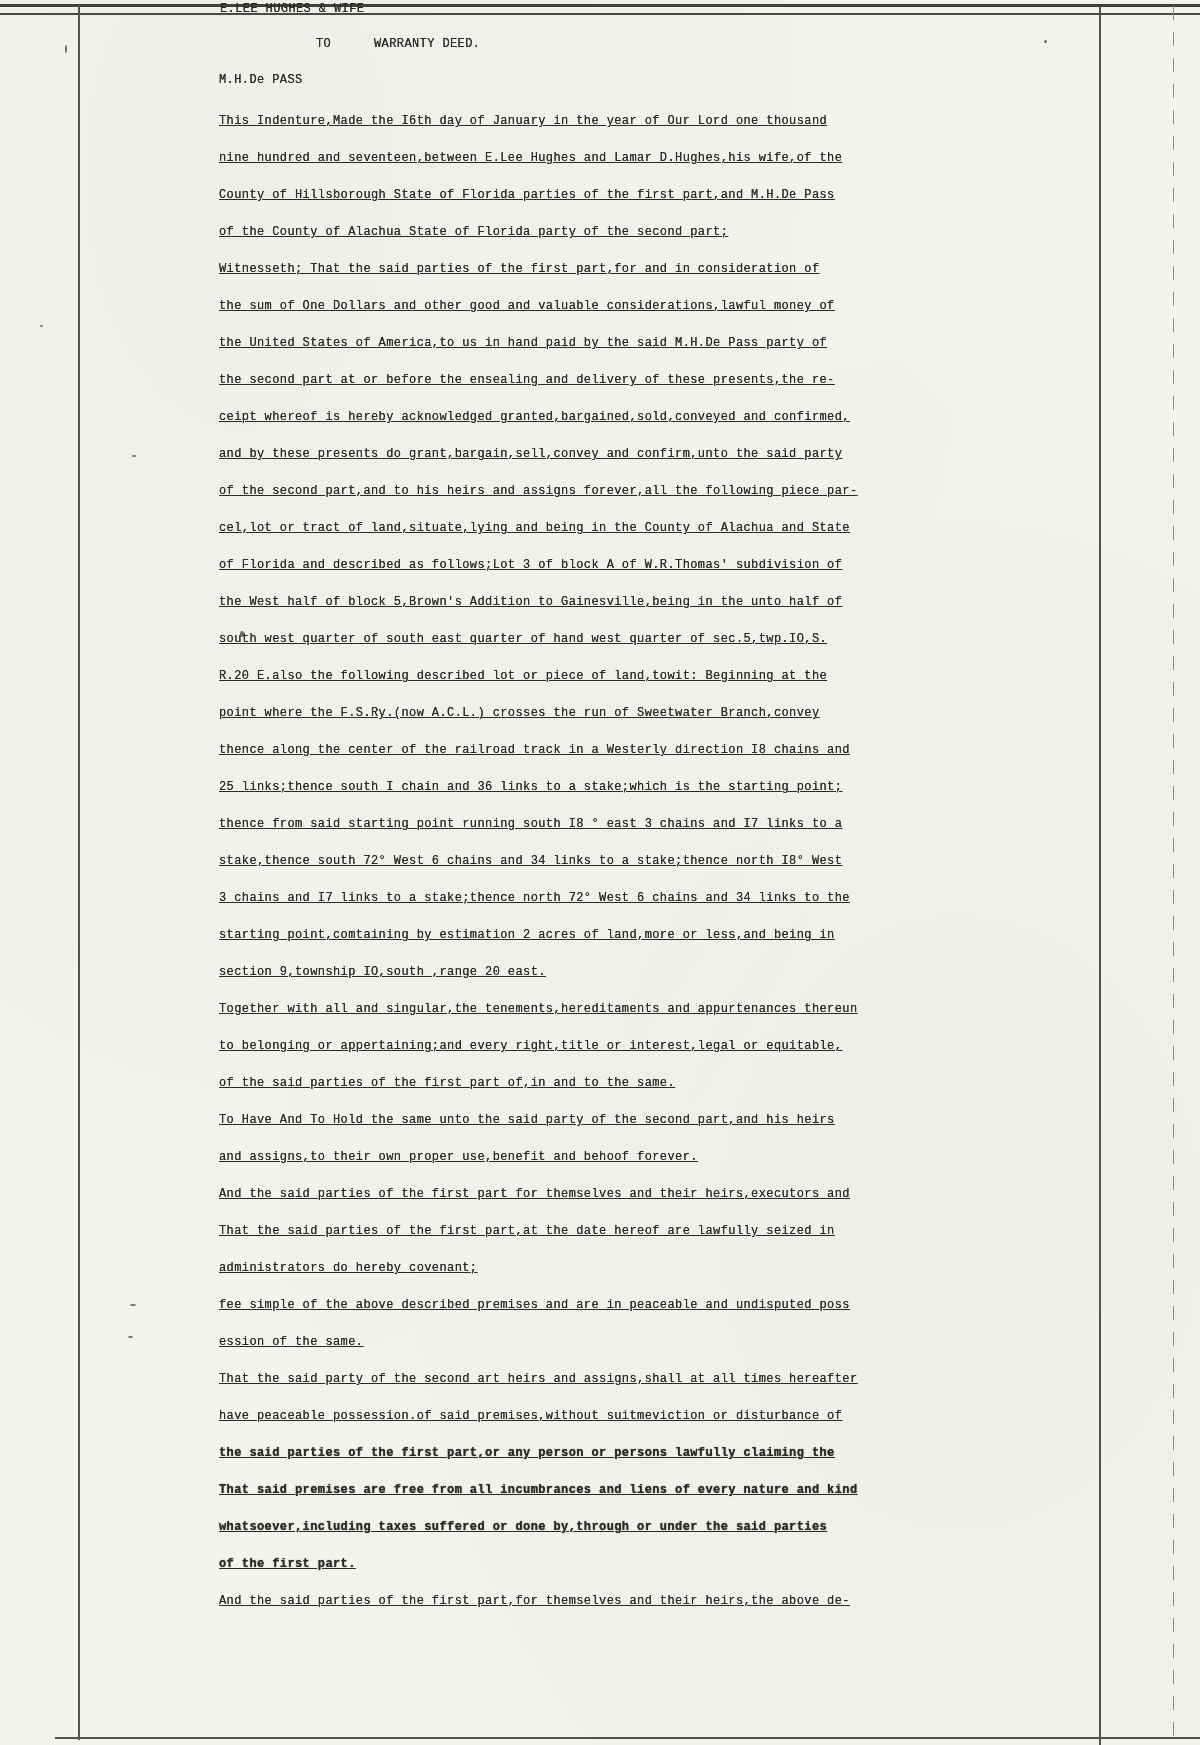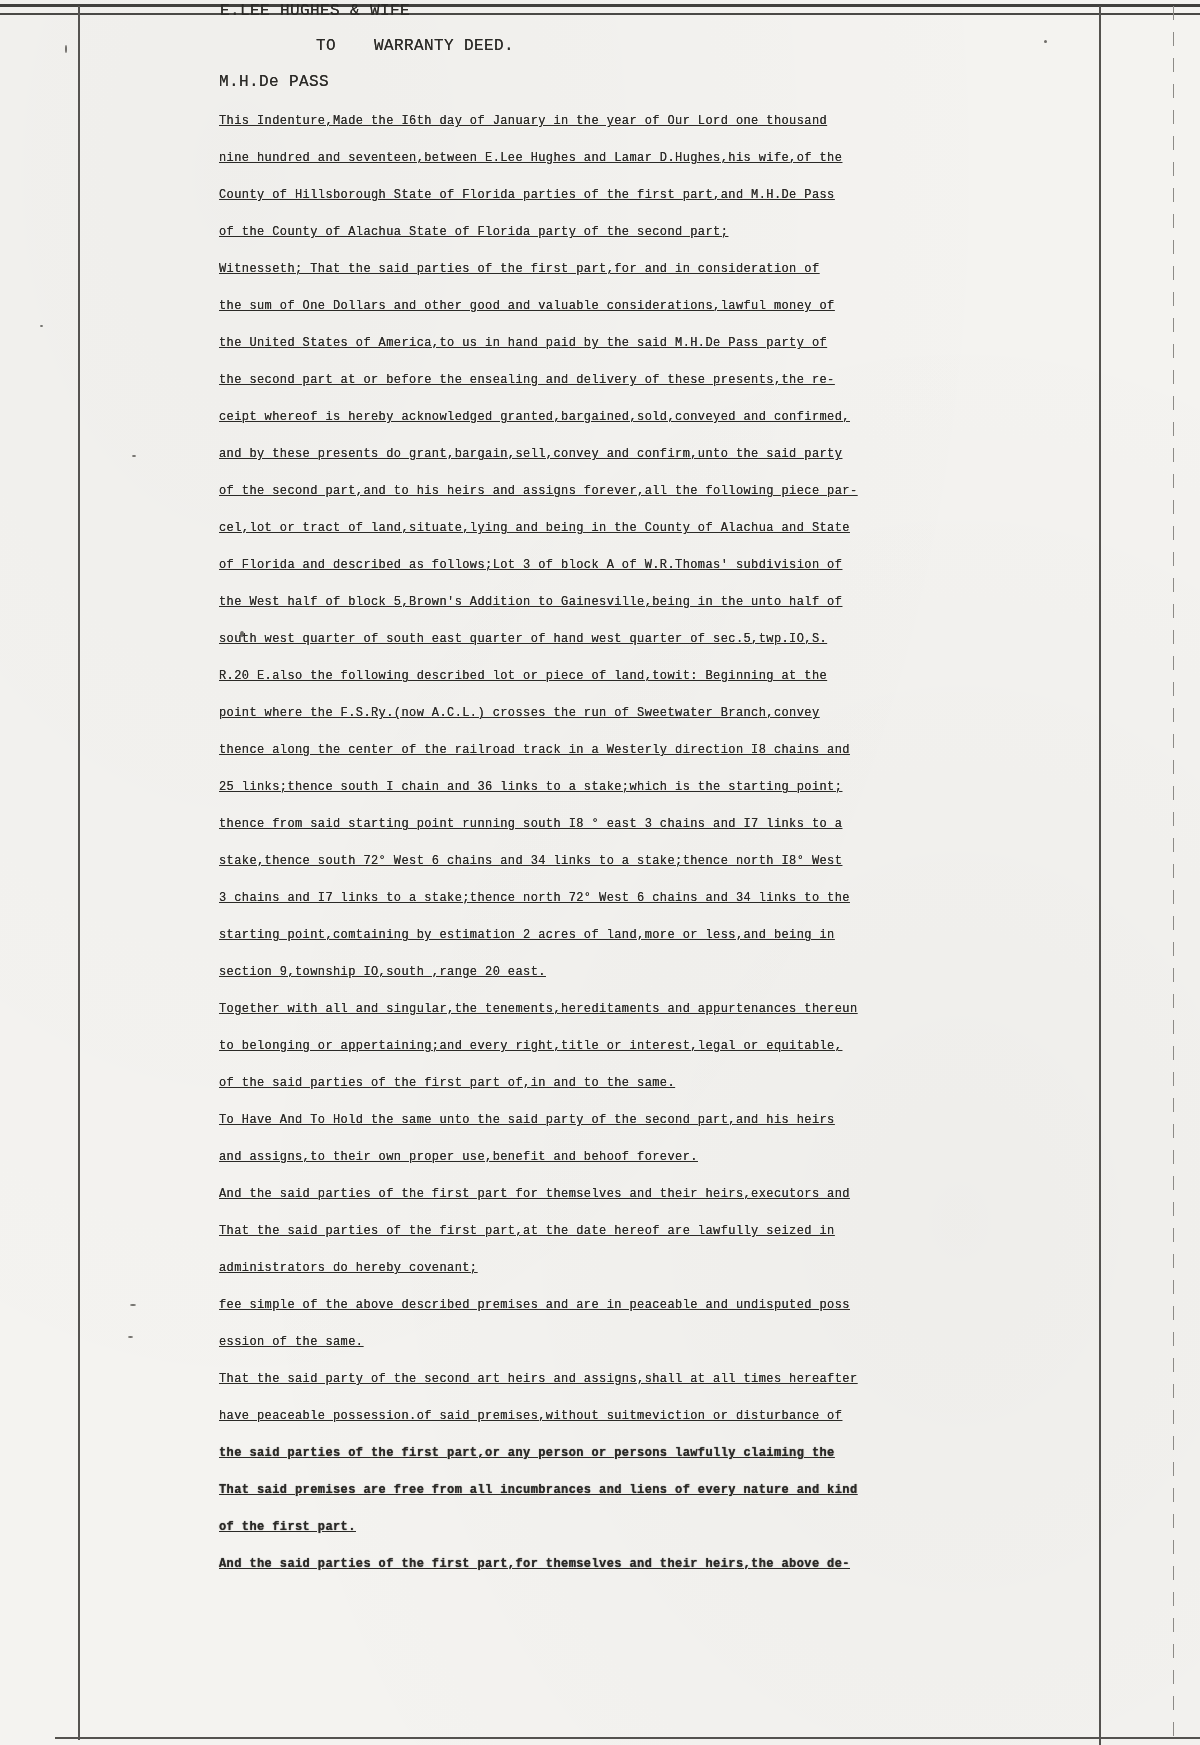--- a/index.html
+++ b/index.html
@@ -19,21 +19,21 @@
   }
   
   .rule-top-1{position:absolute;left:0;top:4px;width:1200px;height:3px;background:#41403d;}
   .rule-top-2{position:absolute;left:0;top:13px;width:1200px;height:2px;background:#4a4946;}
   .rule-left{position:absolute;left:78px;top:6px;width:2px;height:1734px;background:#555350;}
   .rule-right{position:absolute;left:1099px;top:6px;width:2px;height:1739px;background:#54524f;}
   .rule-right-faint{position:absolute;left:1173px;top:6px;width:1px;height:1739px;
     background:repeating-linear-gradient(to bottom,#8d8b87 0 14px,transparent 14px 26px);}
   .rule-bottom{position:absolute;left:55px;top:1737px;width:1145px;height:2px;background:#54524f;}
 
-  .txt{font-size:16px;letter-spacing:.4px;white-space:pre;
+  .txt{font-size:12px;letter-spacing:.4px;white-space:pre;
        text-shadow:0 0 .6px rgba(40,38,35,.85);}
   .hdr-grantor{position:absolute;left:220px;top:2px;}
   .hdr-to{position:absolute;left:316px;top:37px;}
   .hdr-instrument{position:absolute;left:374px;top:37px;}
   .hdr-grantee{position:absolute;left:219px;top:73px;font-family:Liberation Mono, monospace;}
 
   .body-lines{position:absolute;left:219px;top:103px;width:900px;}
   .body-lines .line{height:37px;line-height:37px;font-size:12px;letter-spacing:.4px;
        white-space:pre;text-shadow:0 0 .6px rgba(40,38,35,.85);text-decoration:underline;}
   
@@ -106,16 +106,17 @@
       <div class="line">and assigns,to their own proper use,benefit and behoof forever.</div>
       <div class="line">And the said parties of the first part for themselves and their heirs,executors and</div>
       <div class="line">That the said parties of the first part,at the date hereof are lawfully seized in</div>
       <div class="line">administrators do hereby covenant;</div>
       <div class="line">fee simple of the above described premises and are in peaceable and undisputed poss</div>
       <div class="line">ession of the same.</div>
       <div class="line">That the said party of the second art heirs and assigns,shall at all times hereafter</div>
       <div class="line">have peaceable possession.of said premises,without suitmeviction or disturbance of</div>
       <div class="line">the said parties of the first part,or any person or persons lawfully claiming the</div>
       <div class="line">That said premises are free from all incumbrances and liens of every nature and kind</div>
+      <div class="line">whatsoever,including taxes suffered or done by,through or under the said parties</div>
       <div class="line">of the first part.</div>
       <div class="line">And the said parties of the first part,for themselves and their heirs,the above de-</div>
     </div>
 </div>
 
 </body></html>

